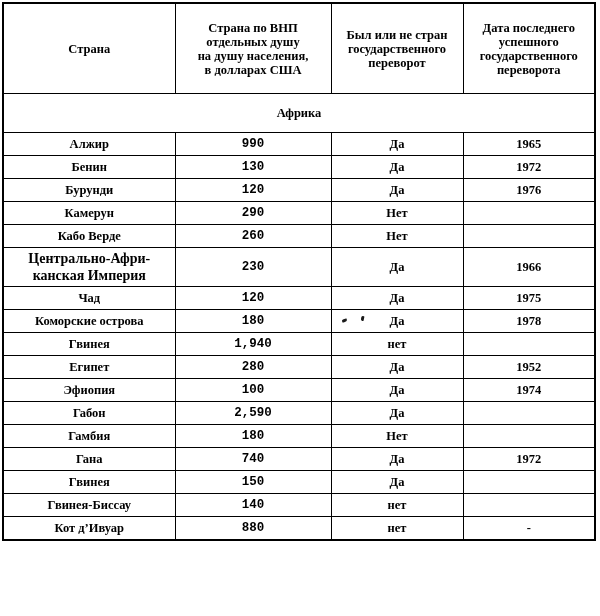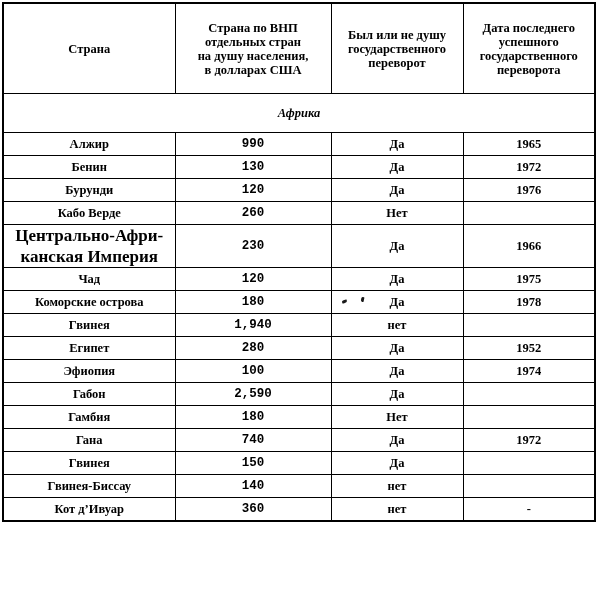--- a/index.html
+++ b/index.html
@@ -53,36 +53,35 @@
     font-size: 12.5px;
     font-weight: bold;
     line-height: 1.30;
     padding: 2px 4px;
   }
   td.header-country {
     font-size: 14px;
   }
   td.section-cell {
     height: 38px;
-    font-style: italic;
     font-weight: bold;
     font-size: 16px;
   }
   tr.data-row td {
     height: 22px;
   }
   tr.data-row.tall td {
     height: 38px;
   }
   td.country-cell {
     font-size: 12.5px;
   }
   td.country-cell.two-line {
     line-height: 1.24;
-    font-size: 17px;
+    font-size: 14px;
   }
   td.value-cell { font-size: 13px; font-family: Liberation Mono, monospace; }
   td.coup-cell  { font-size: 12.5px; position: relative; }
   td.date-cell  { font-size: 13px; }
 
   .speck-a, .speck-b {
     position: absolute;
     background: #1a1a1a;
     pointer-events: none;
   }
@@ -106,22 +105,22 @@
   <table class="data-table">
     <colgroup>
       <col class="c-country">
       <col class="c-gnp">
       <col class="c-coup">
       <col class="c-date">
     </colgroup>
     <tbody id="table-body">
         <tr>
           <td class="header-cell header-country">Страна</td>
-          <td class="header-cell"><span>Страна по ВНП</span><br><span>отдельных стран</span><br><span>на душу населения,</span><br><span>в долларах США</span></td>
-          <td class="header-cell"><span>Был или не душу</span><br><span>государственного</span><br><span>переворот</span></td>
+          <td class="header-cell"><span>Страна по ВНП</span><br><span>отдельных душу</span><br><span>на душу населения,</span><br><span>в долларах США</span></td>
+          <td class="header-cell"><span>Был или не стран</span><br><span>государственного</span><br><span>переворот</span></td>
           <td class="header-cell"><span>Дата последнего</span><br><span>успешного</span><br><span>государственного</span><br><span>переворота</span></td>
         </tr>
         <tr>
           <td class="section-cell" colspan="4">Африка</td>
         </tr>
         <tr class="data-row">
           <td class="country-cell">Алжир</td>
           <td class="value-cell">990</td>
           <td class="coup-cell">Да</td>
           <td class="date-cell">1965</td>
@@ -130,20 +129,26 @@
           <td class="country-cell">Бенин</td>
           <td class="value-cell">130</td>
           <td class="coup-cell">Да</td>
           <td class="date-cell">1972</td>
         </tr>
         <tr class="data-row">
           <td class="country-cell">Бурунди</td>
           <td class="value-cell">120</td>
           <td class="coup-cell">Да</td>
           <td class="date-cell">1976</td>
+        </tr>
+        <tr class="data-row">
+          <td class="country-cell">Камерун</td>
+          <td class="value-cell">290</td>
+          <td class="coup-cell">Нет</td>
+          <td class="date-cell"></td>
         </tr>
         <tr class="data-row">
           <td class="country-cell">Кабо Верде</td>
           <td class="value-cell">260</td>
           <td class="coup-cell">Нет</td>
           <td class="date-cell"></td>
         </tr>
         <tr class="data-row tall">
           <td class="country-cell two-line"><span>Центрально-Афри-</span><br><span>канская Империя</span></td>
           <td class="value-cell">230</td>
@@ -205,19 +210,19 @@
           <td class="date-cell"></td>
         </tr>
         <tr class="data-row">
           <td class="country-cell">Гвинея-Биссау</td>
           <td class="value-cell">140</td>
           <td class="coup-cell">нет</td>
           <td class="date-cell"></td>
         </tr>
         <tr class="data-row">
           <td class="country-cell">Кот д’Ивуар</td>
-          <td class="value-cell">360</td>
+          <td class="value-cell">880</td>
           <td class="coup-cell">нет</td>
           <td class="date-cell">-</td>
         </tr>
       </tbody>
   </table>
 </div>
 
 </body></html>

